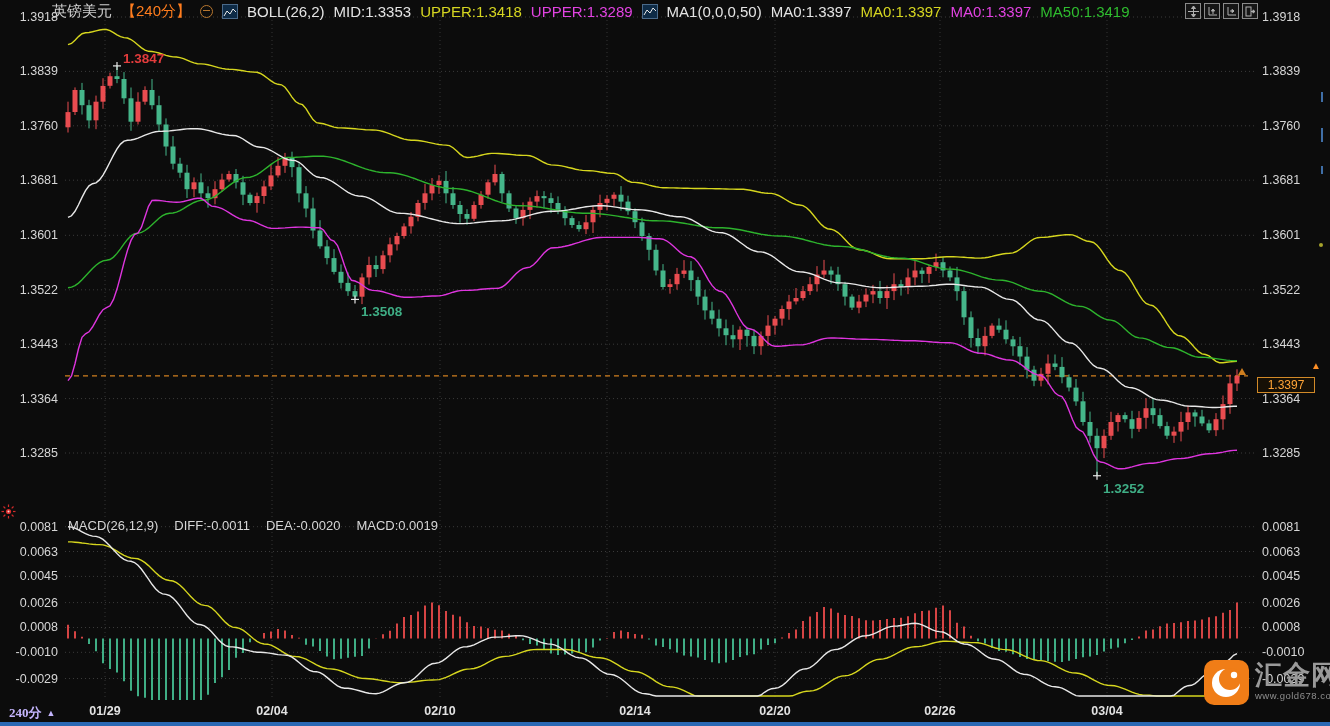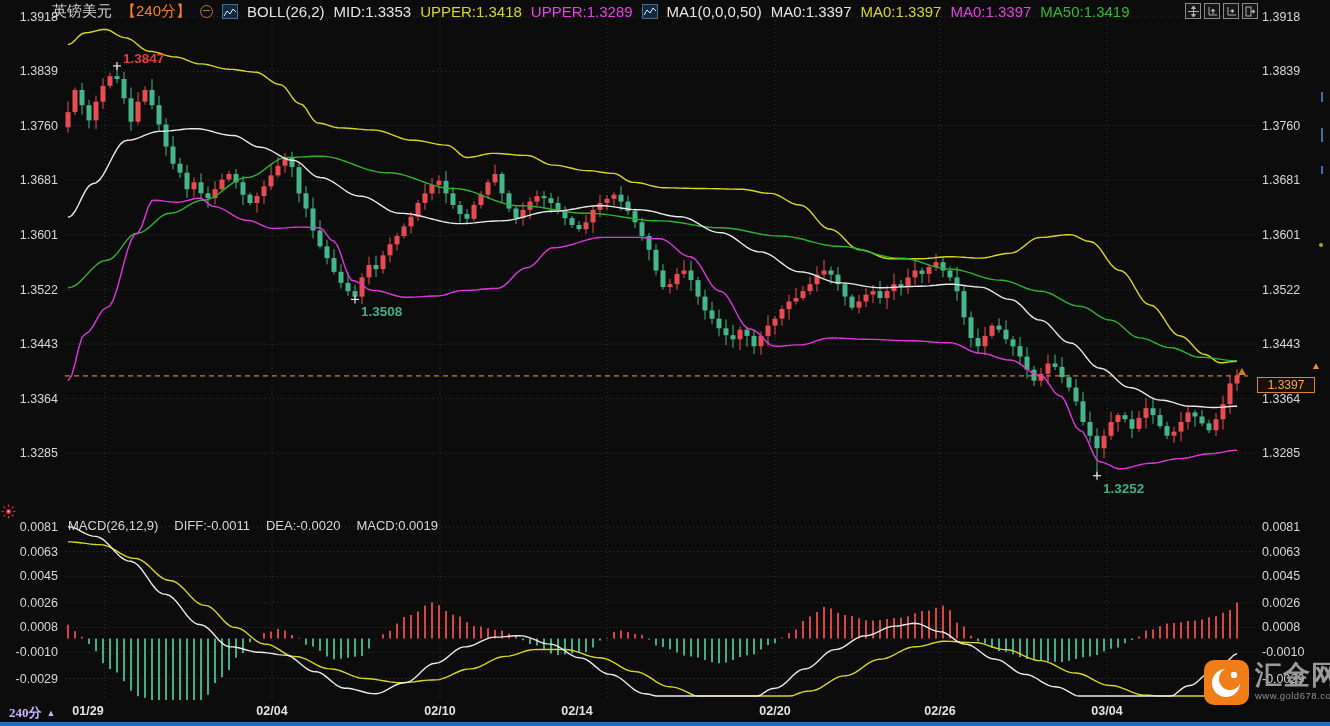--- a/index.html
+++ b/index.html
@@ -726,19 +726,19 @@
 <div class="axis-label l" style="top: 569px; left: 0px;">0.0045</div>
 <div class="axis-label r" style="top: 569px; left: 1262px;">0.0045</div>
 <div class="axis-label l" style="top: 596px; left: 0px;">0.0026</div>
 <div class="axis-label r" style="top: 596px; left: 1262px;">0.0026</div>
 <div class="axis-label l" style="top: 620px; left: 0px;">0.0008</div>
 <div class="axis-label r" style="top: 620px; left: 1262px;">0.0008</div>
 <div class="axis-label l" style="top: 645px; left: 0px;">-0.0010</div>
 <div class="axis-label r" style="top: 645px; left: 1262px;">-0.0010</div>
 <div class="axis-label l" style="top: 672px; left: 0px;">-0.0029</div>
 <div class="axis-label r" style="top: 672px; left: 1262px;">-0.0029</div>
-<div class="date-label" style="left: 88px;">01/29</div>
+<div class="date-label" style="left: 105px;">01/29</div>
 <div class="date-label" style="left: 272px;">02/04</div>
 <div class="date-label" style="left: 440px;">02/10</div>
-<div class="date-label" style="left: 577px;">02/14</div>
+<div class="date-label" style="left: 635px;">02/14</div>
 <div class="date-label" style="left: 775px; text-align: right;">02/20</div>
 <div class="date-label" style="left: 940px;">02/26</div>
 <div class="date-label" style="left: 1107px;">03/04</div>
 
 </body></html>

